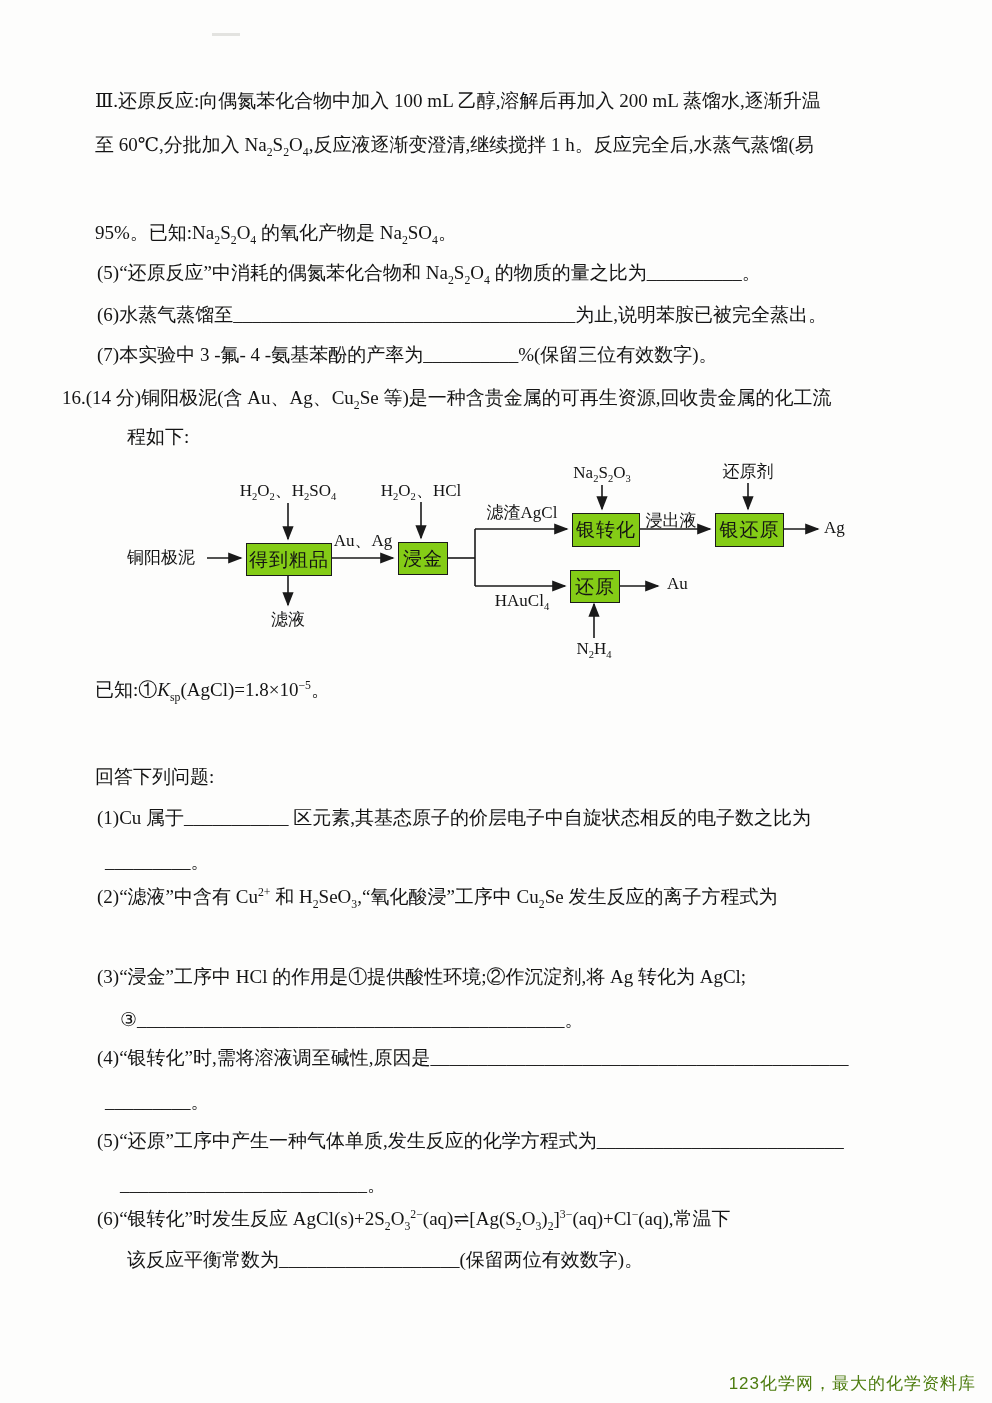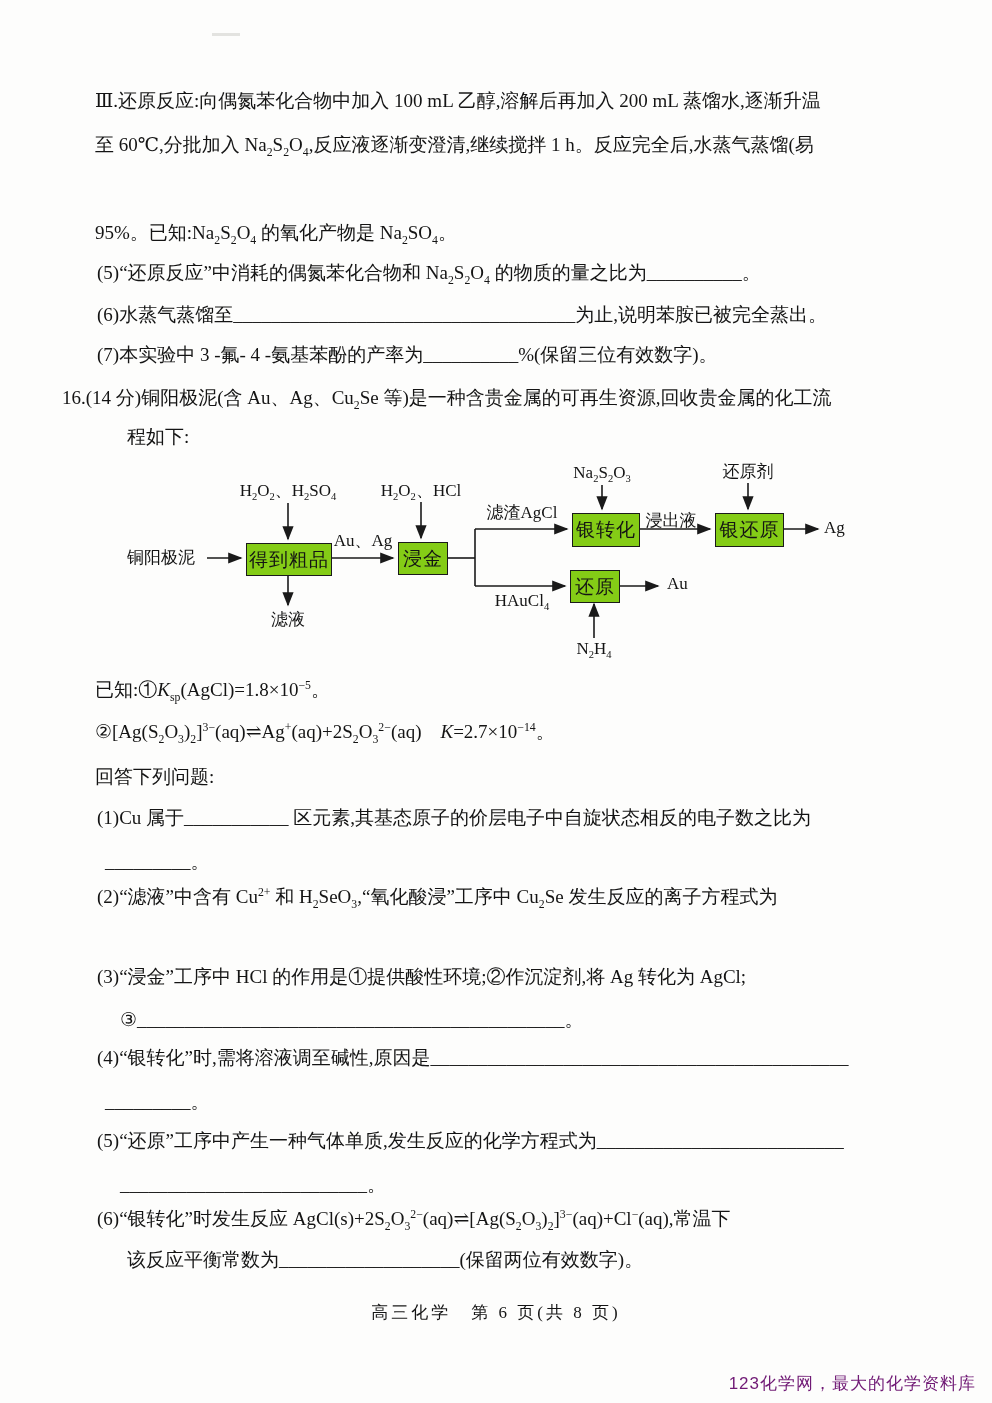--- a/index.html
+++ b/index.html
@@ -19,21 +19,21 @@
     display:flex;align-items:center;justify-content:center;
     font-size:19px;letter-spacing:1px;white-space:nowrap;
   }
   .flabel{position:absolute;font-size:17px;white-space:nowrap;line-height:20px;}
   .ctr{transform:translateX(-50%);}
   .footer{
     position:absolute;left:0;top:1301px;width:100%;text-align:center;
     font-size:17px;letter-spacing:3px;
   }
   .watermark{
-    position:absolute;right:16px;top:1372px;font-size:17px;color:#701a75;
+    position:absolute;right:16px;top:1372px;font-size:17px;color:#4d7c0f;
     letter-spacing:1px;font-family:"Liberation Sans","DejaVu Sans",sans-serif;
   }
   .artifact{position:absolute;left:212px;top:33px;width:28px;height:3px;background:#e3e3e0;}
 </style>
 </head>
 <body>
 
 <div class="page">
 
   <div class="artifact"></div>
@@ -100,36 +100,34 @@
     <div class="flabel ctr" style="left:671px;top:56px">浸出液</div>
     <div class="flabel ctr" style="left:748px;top:7px">还原剂</div>
     <div class="flabel" style="left:824px;top:63px">Ag</div>
     <div class="flabel ctr" style="left:522px;top:136px">HAuCl<sub>4</sub></div>
     <div class="flabel" style="left:667px;top:119px">Au</div>
     <div class="flabel ctr" style="left:594px;top:184px">N<sub>2</sub>H<sub>4</sub></div>
     <div class="flabel ctr" style="left:288px;top:155px">滤液</div>
   </div>
 
   <div class="line" style="left:95px;top:677px">已知:①<i>K</i><sub>sp</sub>(AgCl)=1.8×10<sup>−5</sup>。</div>
-  <div class="line" style="left:95px;top:719px">②[Ag(S<sub>2</sub>O<sub>3</sub>)<sub>2</sub>]<sup>3−</sup>(aq)⇌Ag<sup>+</sup>(aq)+2S<sub>2</sub>O<sub>3</sub><sup>2−</sup>(aq)　<i>K</i>=2.7×10<sup>−14</sup>。</div>
   <div class="line" style="left:95px;top:764px">回答下列问题:</div>
 
   <div class="line" style="left:97px;top:805px">(1)Cu 属于___________ 区元素,其基态原子的价层电子中自旋状态相反的电子数之比为</div>
   <div class="line" style="left:105px;top:849px">_________。</div>
 
   <div class="line" style="left:97px;top:884px">(2)“滤液”中含有 Cu<sup>2+</sup> 和 H<sub>2</sub>SeO<sub>3</sub>,“氧化酸浸”工序中 Cu<sub>2</sub>Se 发生反应的离子方程式为</div>
 
   <div class="line" style="left:97px;top:964px">(3)“浸金”工序中 HCl 的作用是①提供酸性环境;②作沉淀剂,将 Ag 转化为 AgCl;</div>
   <div class="line" style="left:120px;top:1007px">③_____________________________________________。</div>
 
   <div class="line" style="left:97px;top:1045px">(4)“银转化”时,需将溶液调至碱性,原因是____________________________________________</div>
   <div class="line" style="left:105px;top:1089px">_________。</div>
 
   <div class="line" style="left:97px;top:1128px">(5)“还原”工序中产生一种气体单质,发生反应的化学方程式为__________________________</div>
   <div class="line" style="left:120px;top:1172px">__________________________。</div>
 
   <div class="line" style="left:97px;top:1206px">(6)“银转化”时发生反应 AgCl(s)+2S<sub>2</sub>O<sub>3</sub><sup>2−</sup>(aq)⇌[Ag(S<sub>2</sub>O<sub>3</sub>)<sub>2</sub>]<sup>3−</sup>(aq)+Cl<sup>−</sup>(aq),常温下</div>
   <div class="line" style="left:127px;top:1247px">该反应平衡常数为___________________(保留两位有效数字)。</div>
 
-  <div class="footer">高三化学　第 6 页(共 8 页)</div>
   <div class="watermark">123化学网，最大的化学资料库</div>
 
 </div>
 
 </body></html>

